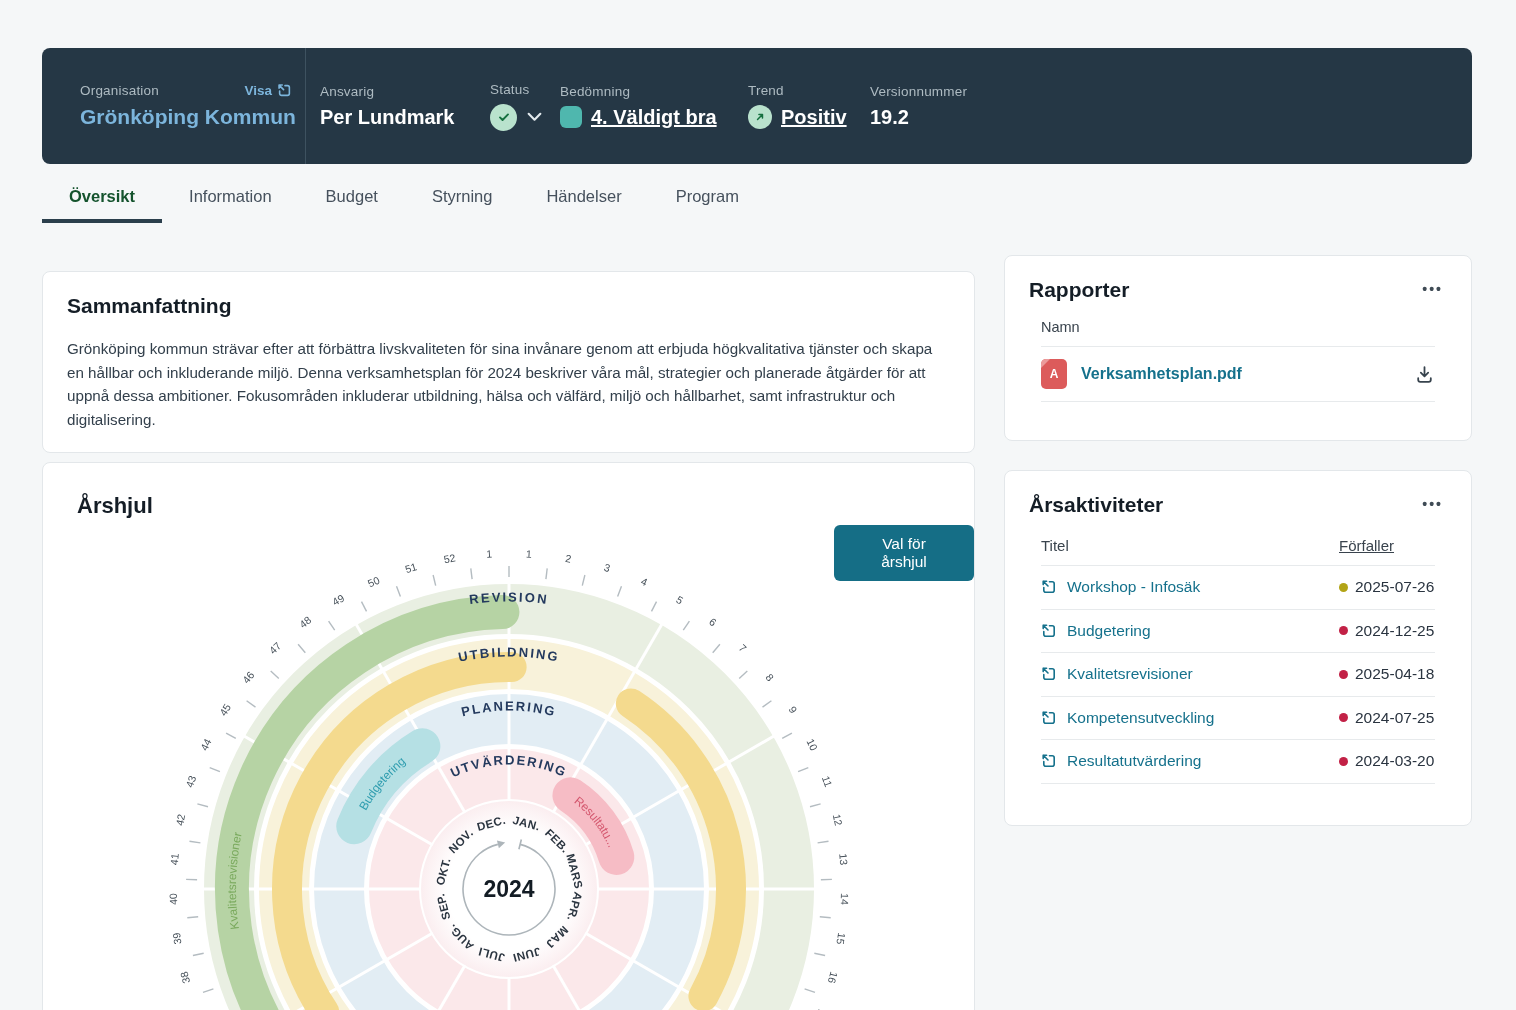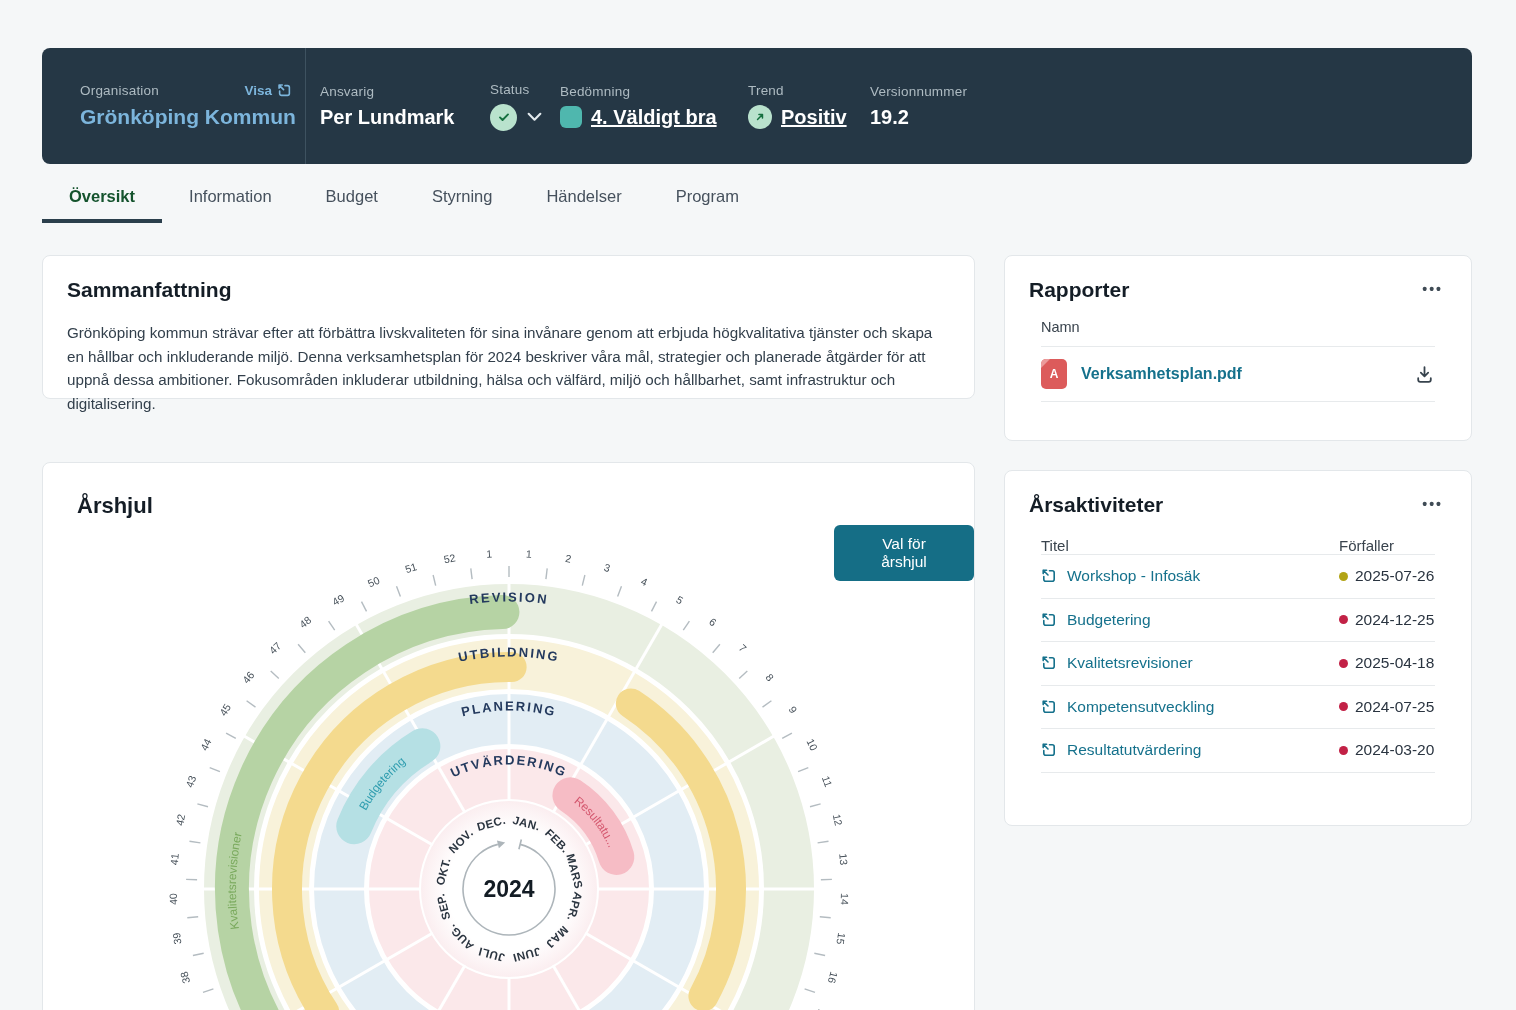--- a/index.html
+++ b/index.html
@@ -35,34 +35,34 @@
   .bedomning-square { width:22px; height:22px; border-radius:6px; background:#4fb7ae; }
   
   .tabs { position:absolute; left:42px; top:173px; display:flex; }
   .tab { padding:14px 27px 17px; font-size:16.5px; color:#46515d; background:none; border:none; cursor:pointer; position:relative; font-family:inherit; }
   .tab.active { color:#14532d; font-weight:700; }
   .tab.active::after { content:""; position:absolute; left:0; right:0; bottom:0; height:4px; background:#2b3f4c; }
   
   .card { position:absolute; background:#fff; border:1px solid #e3e7ea; border-radius:8px; }
   .card-title { font-size:21px; font-weight:700; color:#141d26; }
   .menu-btn { background:none; border:none; cursor:pointer; color:#3f4b55; font-size:14px; font-weight:700; letter-spacing:2px; line-height:1; padding:4px; }
-  #card-summary { left:42px; top:255px; width:933px; height:144px; padding:22px 24px; }
+  #card-summary { left:42px; top:271px; width:933px; height:182px; padding:22px 24px; }
   #card-summary p { margin-top:19px; font-size:15.2px; line-height:23.5px; color:#323f4b; }
   #card-reports { left:1004px; top:255px; width:468px; height:186px; }
   .card-head { display:flex; justify-content:space-between; align-items:flex-start; padding:22px 24px 0; }
   .tblhead { margin:17px 36px 0; padding-bottom:11px; font-size:14.5px; color:#39434d; border-bottom:1px solid #e7eaec; }
   .report-row { margin:0 36px; height:55px; display:flex; align-items:center; gap:14px; border-bottom:1px solid #e7eaec; }
   .pdf-icon { position:relative; width:26px; height:30px; background:#dc5b5b; border-radius:5px; display:flex; align-items:center; justify-content:center; color:#fff; font-size:12px; font-weight:700; overflow:hidden; }
   .pdf-icon::before { content:""; position:absolute; left:0; top:0; border-style:solid; border-width:9px 9px 0 0; border-color:#eb9b9b transparent transparent transparent; }
   .teal-link { color:#15718c; font-size:16px; text-decoration:none; cursor:pointer;font-weight:bold; }
   .report-row .dl { margin-left:auto; display:flex; }
   #card-activities { left:1004px; top:470px; width:468px; height:356px; }
-  .act-headrow { display:flex; margin:20px 36px 0; border-bottom:1px solid #e7eaec; font-size:15px; color:#39434d; }
+  .act-headrow { display:flex; margin:20px 36px 0; padding-bottom:11px; border-bottom:1px solid #e7eaec; font-size:15px; color:#39434d; }
   .act-headrow .c1 { flex:1; }
-  .act-headrow .c2 { width:96px; }
+  .act-headrow .c2 { width:96px;text-decoration:underline; }
   .act-row { display:flex; align-items:center; margin:0 36px; height:43.5px; border-bottom:1px solid #e7eaec; }
   .act-row .c1 { flex:1; display:flex; align-items:center; gap:10px; font-size:15.5px; }
   .act-row .c1 a { color:#15718c; text-decoration:none; cursor:pointer; }
   .act-row .c2 { width:96px; display:flex; align-items:center; gap:7px; font-size:15.5px; color:#2a3440; }
   .due-dot { width:9px; height:9px; border-radius:50%; flex:none; }
   
   #card-wheel { left:42px; top:462px; width:933px; height:760px; overflow:hidden; }
   #card-wheel .card-title { position:absolute; left:34px; top:30px; font-size:22px; }
   .wheel-btn { position:absolute; left:791px; top:62px; background:#156e86; color:#fff; border:none; border-radius:6px; padding:10px 32px; font-size:15.5px; font-family:inherit; cursor:pointer; }
   #wheel-svg { position:absolute; left:0; top:78px; }

